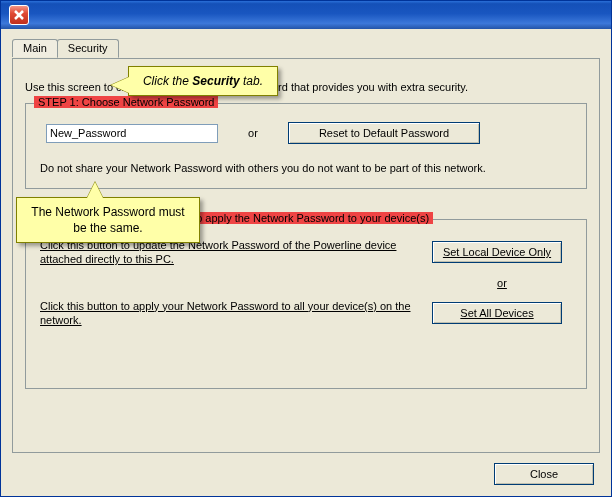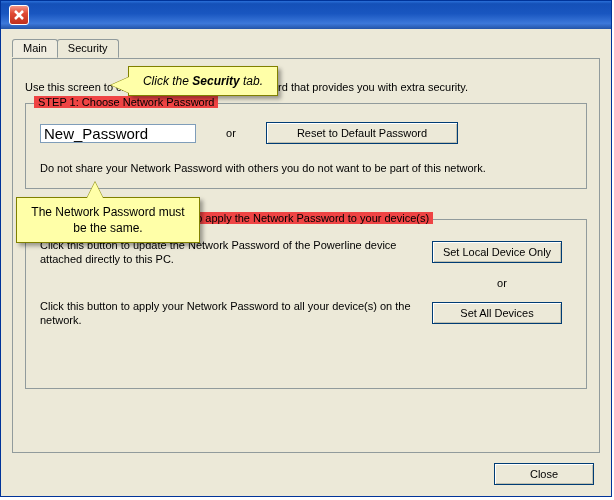--- a/index.html
+++ b/index.html
@@ -96,27 +96,28 @@
       background:#ef4444;
       padding:0 4px;
       font-size:11px;
     }
     .step1-row {
       display:flex;
       align-items:center;
       gap:0;
     }
     .pwd-input {
-      width:156px;
+      width:172px;
       height:19px;
       border:1px solid #7F9DB9;
       font-family: Tahoma, Arial, sans-serif;
-      font-size:15px;
+      font-size:11px;
       padding:1px 3px;
       background:#fff;
+      margin-left:6px;
     }
     .or {
       width:70px;
       text-align:center;
       font-size:11px;
     }
     .btn {
       font-family: Tahoma, Arial, sans-serif;
       font-size:11px;
       background:#ECE9D8;
@@ -134,20 +135,21 @@
       font-size:11px;
       margin-top:18px;
     }
     .gb2 { height:170px; margin-top:30px; }
     .step2-grid {
       display:grid;
       grid-template-columns: 1fr 140px;
       column-gap:12px;
       row-gap:4px;
       align-items:center;
+      text-decoration:underline;
     }
     .step2-grid .txt { font-size:11px; line-height:1.3; }
     .step2-or { text-align:center; font-size:11px; padding:6px 0; }
     .footer {
       position:absolute;
       right:14px; bottom:8px;
     }
     .footer .btn { width:100px; }
 
     

